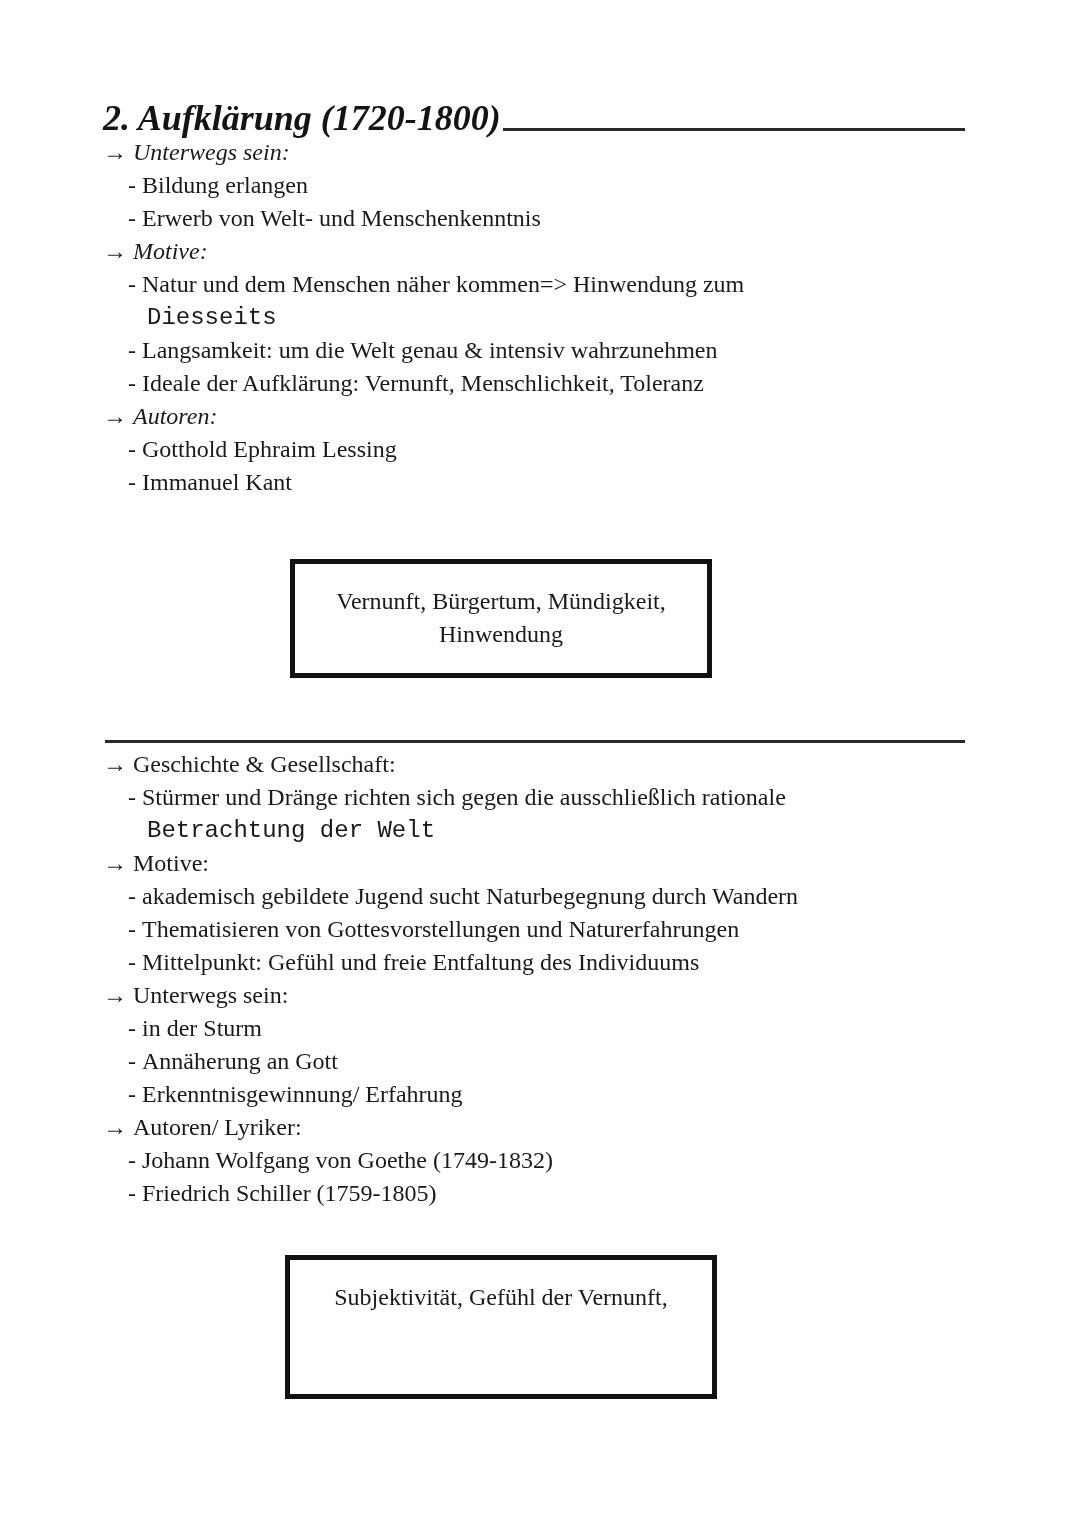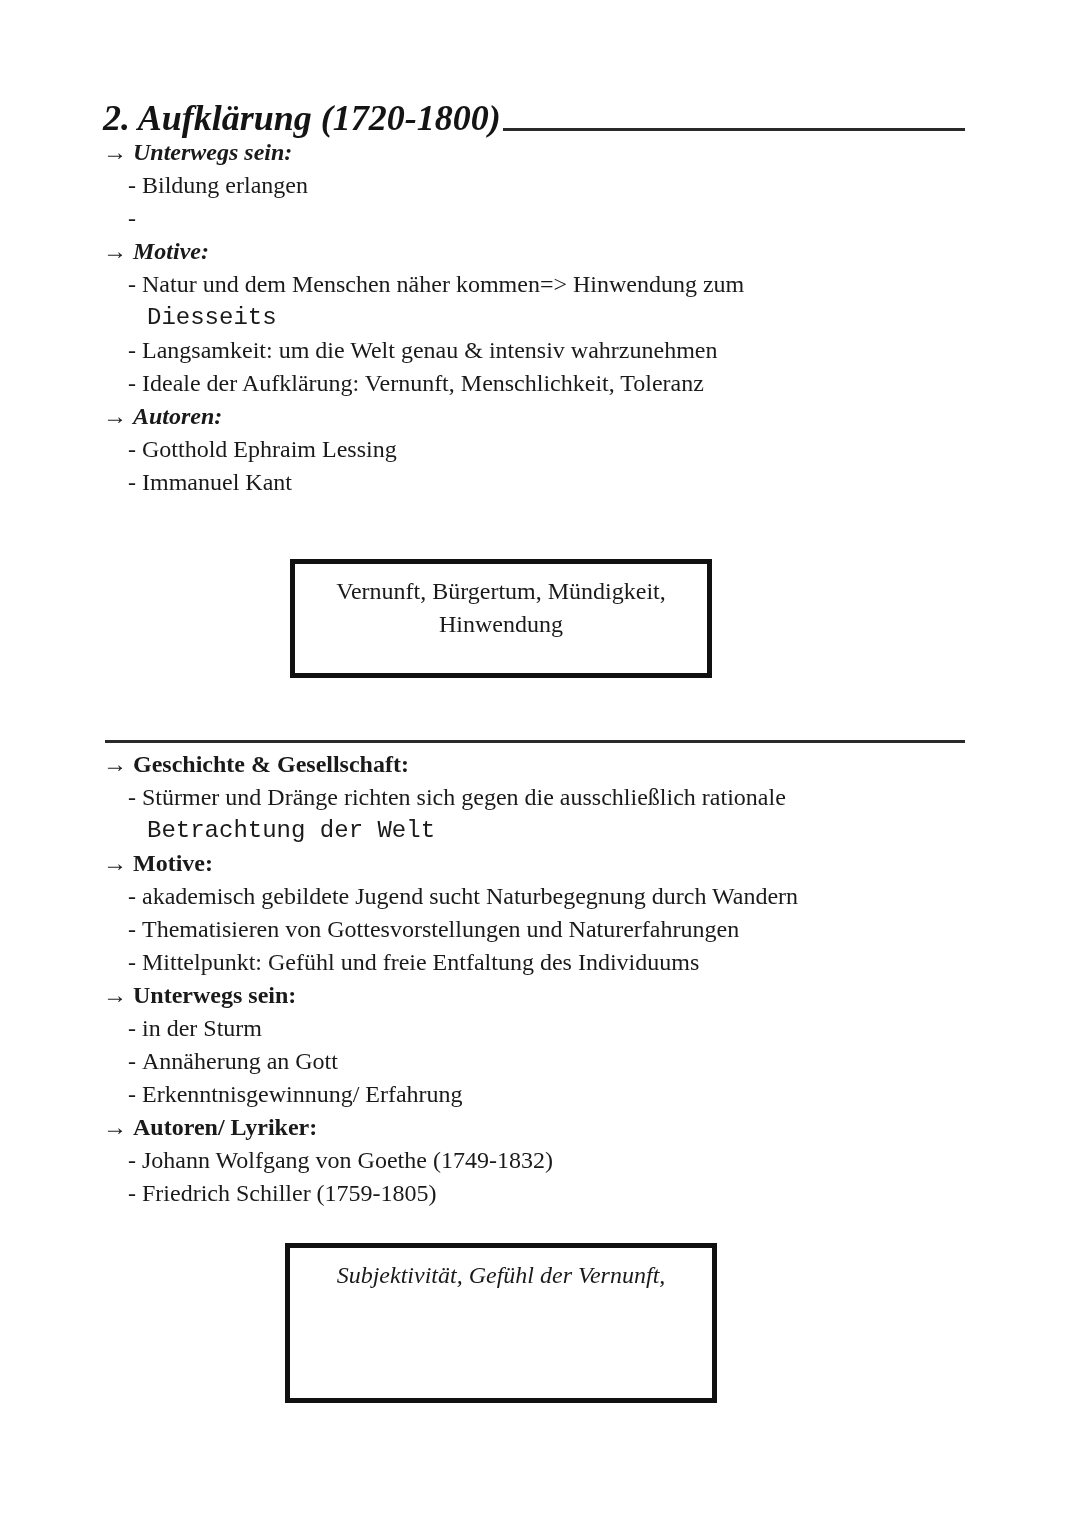--- a/index.html
+++ b/index.html
@@ -42,40 +42,39 @@
   }
   .row .marker {
     flex: 0 0 auto;
     display: inline-block;
   }
   .row.label-row .marker { width: 30px; }
   .row.item-row { padding-left: 25px; }
   .row.item-row .marker { width: 14px; }
   .row.cont-row { padding-left: 44px; font-family: Liberation Mono, monospace; }
 
-  .label-text { font-weight: bold; }
+  .label-text { font-weight: normal; }
   .labels-italic .label-text { font-style: italic; }
 
   .note-box {
     border: 5px solid #111111;
     text-align: center;
     font-size: 24px;
     line-height: 33px;
-    padding-top: 11px;
+    padding-top: 21px;
   }
   .note-box.box-1 {
     width: 422px; height: 119px;
     margin-left: 187px;
     margin-top: 60px;
   }
   .note-box.box-2 {
-    width: 432px; height: 160px;
+    width: 432px; height: 144px;
     margin-left: 182px;
-    margin-top: 33px;
-    font-style: italic;
+    margin-top: 45px;
   }
   .sec-3 { margin-top: 62px; }
 </style>
 </head>
 <body>
 
 <div class="page">
   <div class="content">
 
     <section class="labels-italic">
@@ -87,20 +86,21 @@
       <div class="row label-row">
         <span class="marker">→</span>
         <span class="label-text">Unterwegs sein:</span>
       </div>
       <div class="row item-row">
         <span class="marker">-</span>
         <span>Bildung erlangen</span>
       </div>
       <div class="row item-row">
         <span class="marker">-</span>
+        <span>Erwerb von Welt- und Menschenkenntnis</span>
       </div>
 
       <div class="row label-row">
         <span class="marker">→</span>
         <span class="label-text">Motive:</span>
       </div>
       <div class="row item-row">
         <span class="marker">-</span>
         <span>Natur und dem Menschen näher kommen=&gt; Hinwendung zum</span>
       </div>

